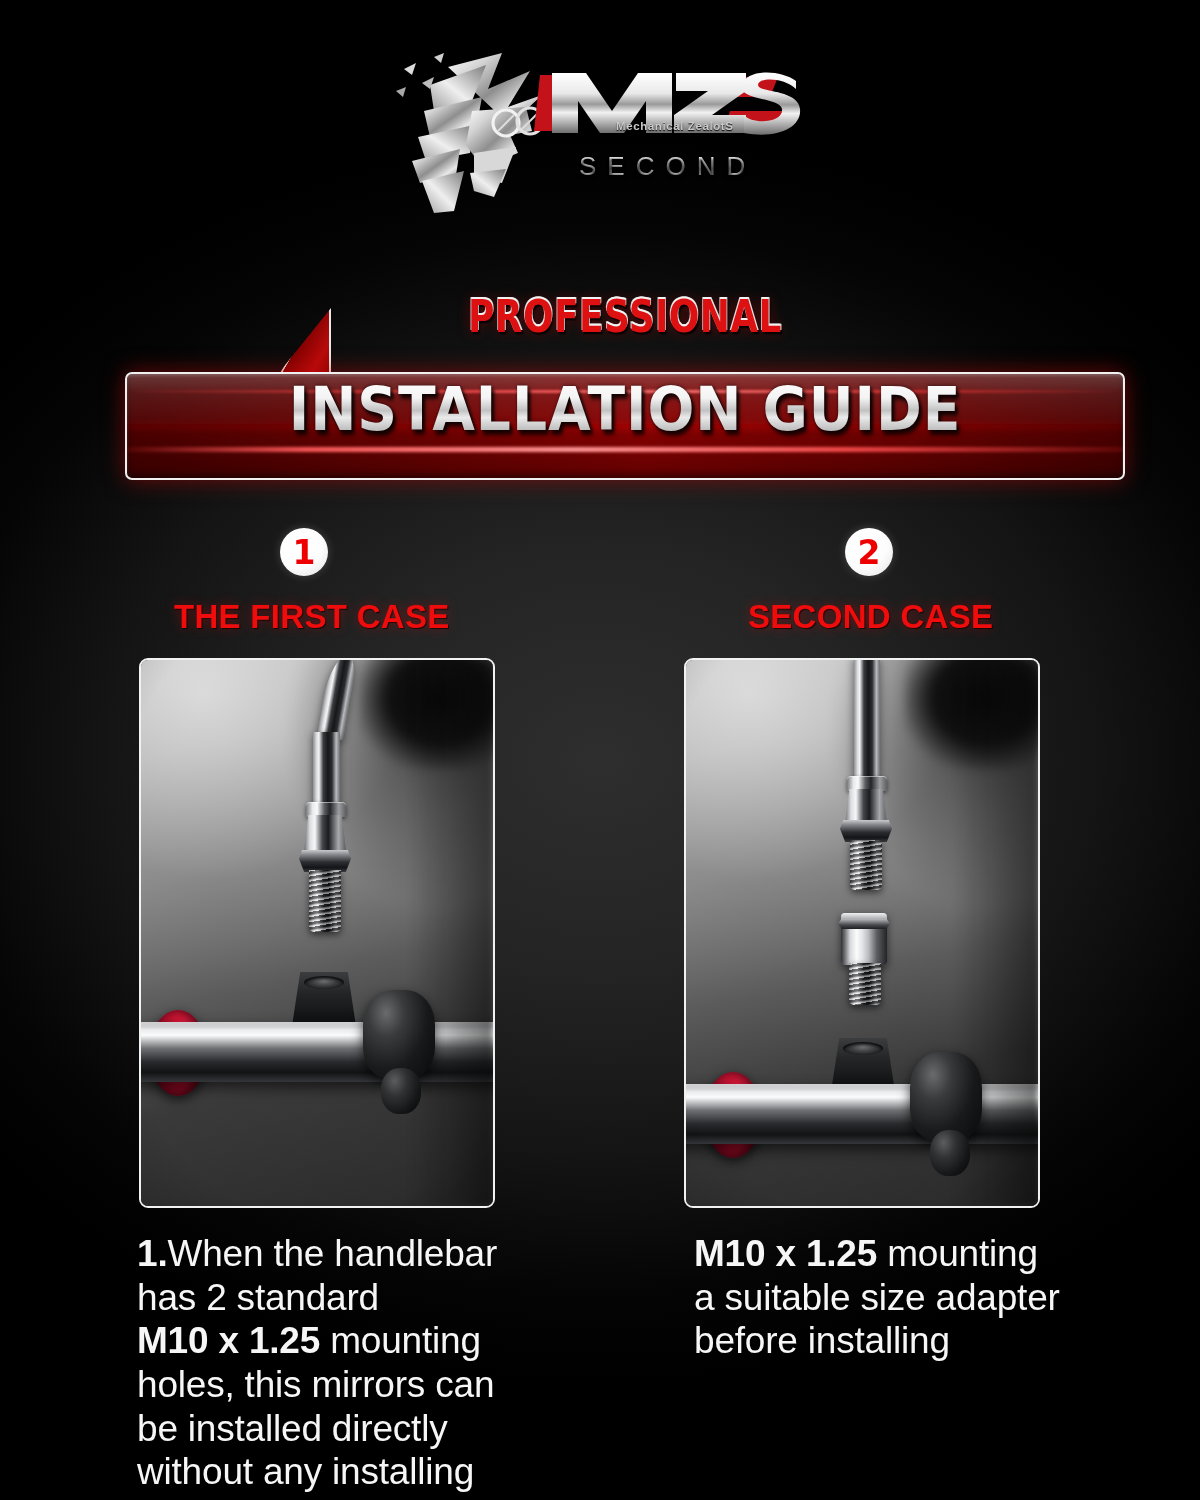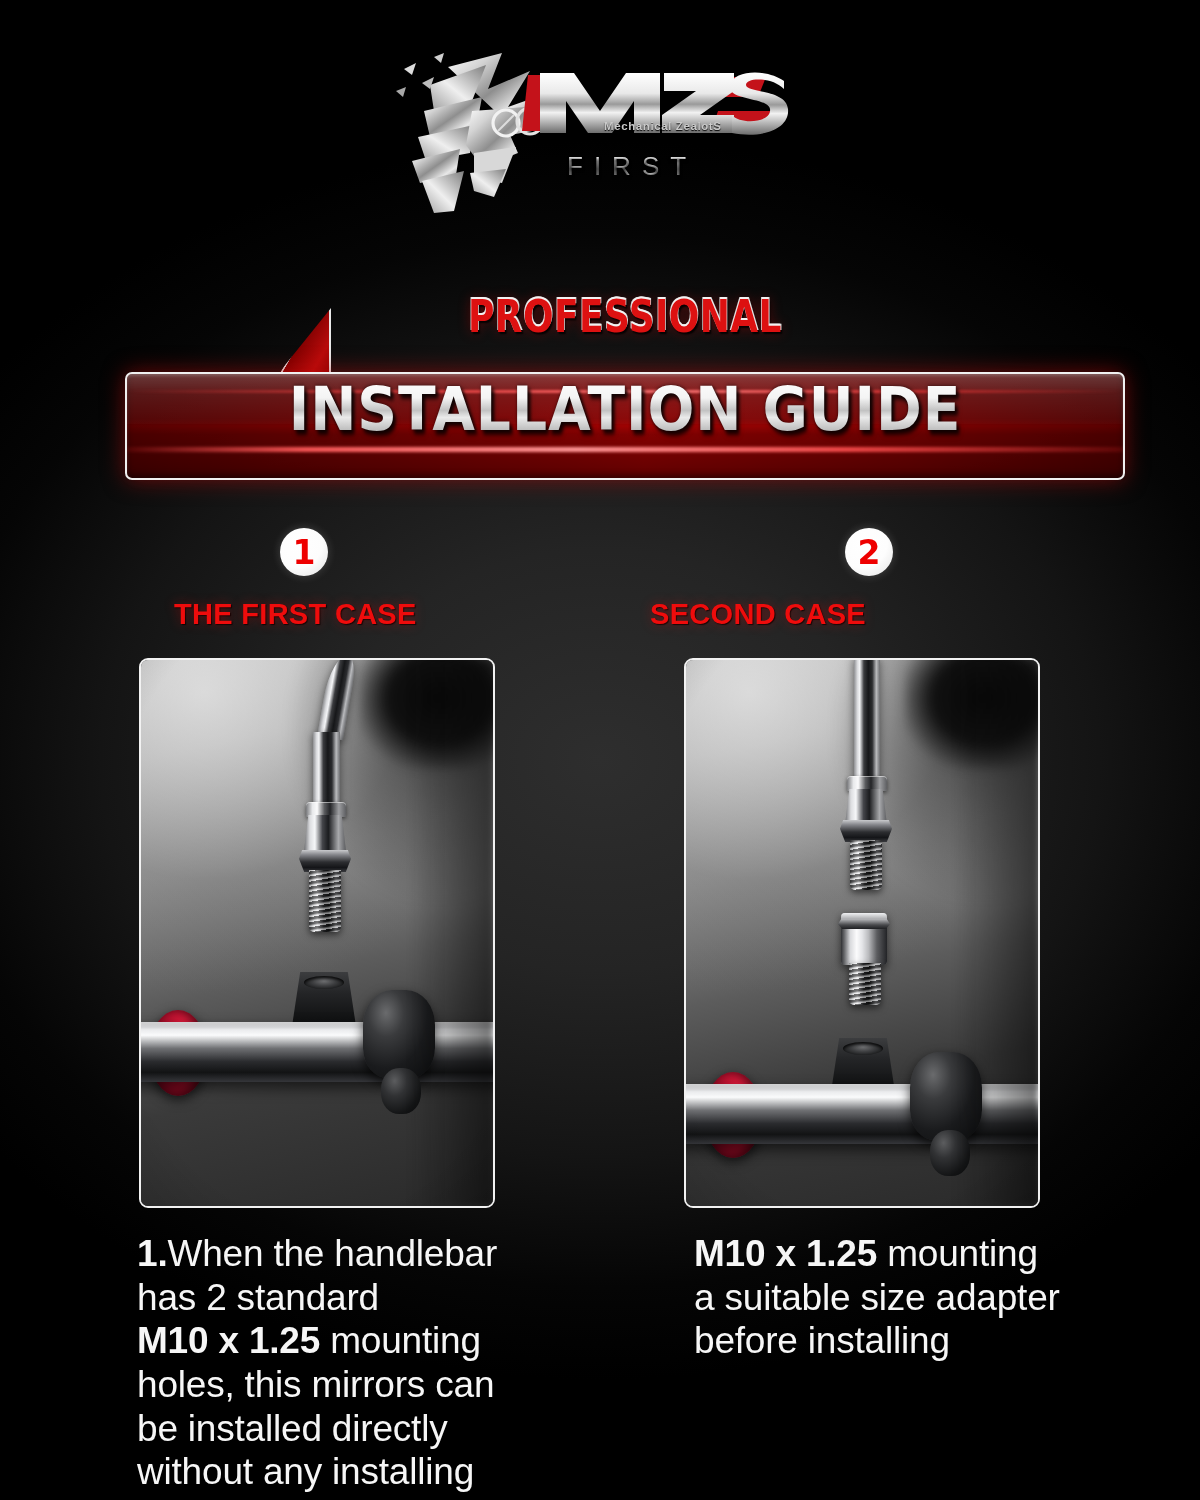--- a/index.html
+++ b/index.html
@@ -24,21 +24,21 @@
   
   .logo-wrap {
     position:absolute; left:0; top:46px; width:1200px; height:170px;
     display:flex; align-items:center; justify-content:center;
   }
   .logo-inner { position:relative; width:420px; height:165px; }
 
   .logo-mark { position:absolute; left:0; top:0; width:170px; height:165px; }
 
   .logo-text-block {
-    position:absolute; left:132px; top:18px; width:270px; height:140px;
+    position:absolute; left:144px; top:18px; width:270px; height:140px;
   }
   .logo-mzs {
     position:relative; height:72px; width:270px;
   }
   .logo-mzs svg { display:block; }
   .logo-sub {
     position:absolute; left:82px; top:53px;
     font-size:11.5px; font-weight:bold; letter-spacing:.6px;
     color:#c9c9c9;
     font-family:"Liberation Sans", sans-serif;
@@ -143,28 +143,28 @@
     font-size:33px; font-weight:bold; color:#ee0000;
     font-family:"DejaVu Sans", sans-serif;
     box-shadow:0 0 10px rgba(255,255,255,.18);
     line-height:1;
   }
   .col-left  .badge { margin-left:180px; }
   .col-right .badge { margin-left:195px; }
 
   .case-title {
     margin-top:22px;
-    font-size:29px; font-weight:bold; color:#ef0c0c;
+    font-size:33px; font-weight:bold; color:#ef0c0c;
     letter-spacing:.3px;
     text-shadow:0 0 12px rgba(230,0,0,.40), 1px 1px 1px rgba(0,0,0,.8);
     font-family:"Liberation Sans", sans-serif;
     white-space:nowrap;
   }
   .col-left  .case-title { margin-left:74px; }
-  .col-right .case-title { }
+  .col-right .case-title { margin-left:98px; }
 
   
   .photo {
     position:absolute; top:658px;
     width:356px; height:550px;
     border:2px solid #f2f2f2;
     border-radius:9px;
     overflow:hidden;
     background:#2a2a2a;
   }
@@ -390,21 +390,21 @@
 
             <polygon points="18,6 52,6 78,44 104,6 138,6 138,66 112,66 112,34 90,66 66,66 44,34 44,66 18,66" fill="url(#chrome)"></polygon>
 
             <polygon points="142,6 212,6 212,24 178,48 212,48 212,66 140,66 140,48 174,24 142,24" fill="url(#chrome)"></polygon>
 
             <path d="M262,14 C246,2 212,2 208,18 C204,34 246,30 248,42 C250,56 218,58 210,48
                      L210,66 C240,72 268,62 266,42 C264,22 224,26 224,18 C224,10 250,10 262,22 Z" fill="url(#chrome)"></path>
           </svg>
         </div>
         <div class="logo-sub">Mechanical ZealotS</div>
-        <div class="logo-tuning">FIRST</div>
+        <div class="logo-tuning">SECOND</div>
       </div>
     </div>
   </div>
 
   <div class="banner-zone">
     <div class="professional">PROFESSIONAL</div>
     <div class="flag-tab"></div>
     <div class="ribbon">
       <div class="gloss"></div>
       <div class="streak-top"></div>

